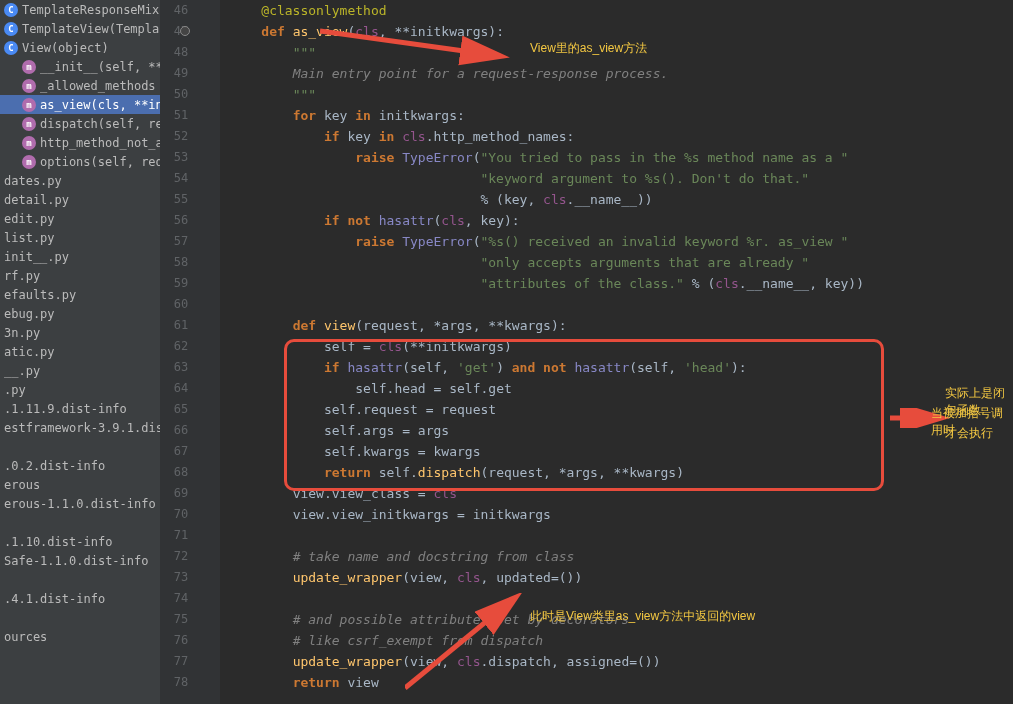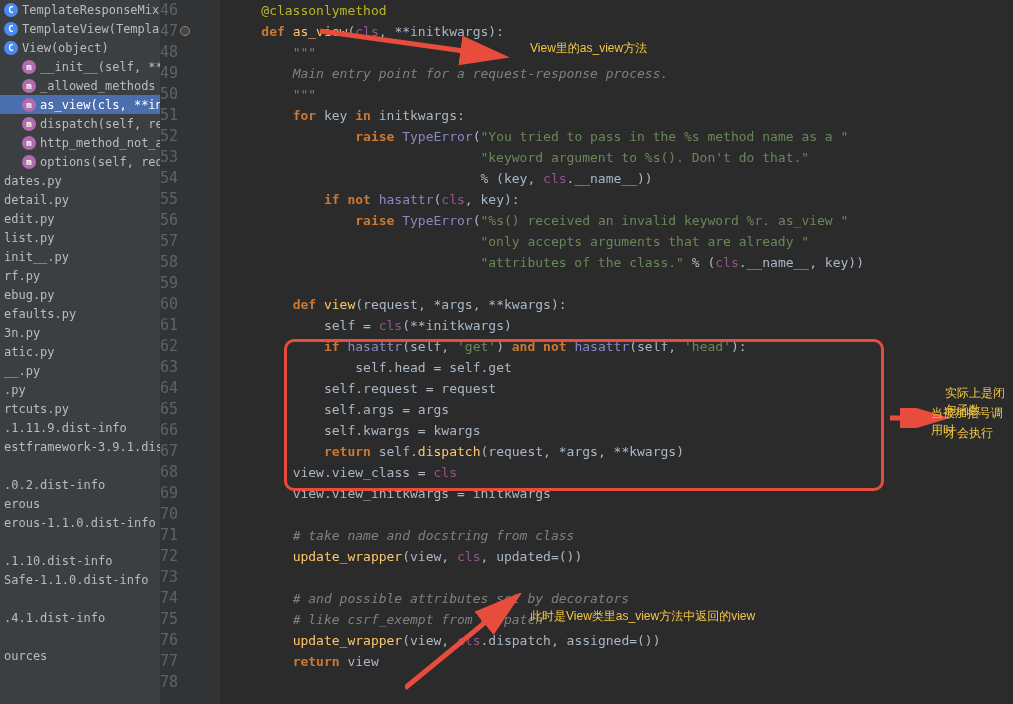--- a/index.html
+++ b/index.html
@@ -47,24 +47,24 @@
 }
 .editor {
   flex: 1;
   display: flex;
   position: relative;
   background: #2b2b2b;
 }
 .gutter {
   width: 60px;
   background: #313335;
-  text-align: left;
+  text-align: center;
   padding-right: 18px;
   color: #606366;
-  font-size: 15px;
+  font-size: 12px;
   flex-shrink: 0;
 }
 .gutter-line { height: 21px; line-height: 21px; position: relative; }
 .bp-mark {
   position: absolute;
   left: 20px; top: 5px;
   width: 10px; height: 10px;
   border-radius: 50%;
   border: 1px solid #888;
   background: #444;
@@ -160,39 +160,36 @@
       <div class="tree-item">
         <span>list.py</span>
       </div>
       <div class="tree-item">
         <span>init__.py</span>
       </div>
       <div class="tree-item">
         <span>rf.py</span>
       </div>
       <div class="tree-item">
+        <span>efaults.py</span>
+      </div>
+      <div class="tree-item">
         <span>ebug.py</span>
       </div>
       <div class="tree-item">
-        <span>efaults.py</span>
-      </div>
-      <div class="tree-item">
         <span>3n.py</span>
       </div>
       <div class="tree-item">
         <span>atic.py</span>
       </div>
       <div class="tree-item">
         <span>__.py</span>
       </div>
       <div class="tree-item">
         <span>.py</span>
-      </div>
-      <div class="tree-item">
-        <span>rtcuts.py</span>
       </div>
       <div class="tree-item">
         <span>.1.11.9.dist-info</span>
       </div>
       <div class="tree-item">
         <span>estframework-3.9.1.dist-i</span>
       </div>
       <div class="tree-item">
         <span></span>
       </div>
@@ -298,20 +295,21 @@
         </defs>
       <line x1="0" y1="95" x2="110" y2="5" stroke="#e74c3c" stroke-width="5" marker-end="url(#ah3)"></line>
     </svg>
     <div class="annotation" style="left:310px; top:608px;">此时是View类里as_view方法中返回的view</div>
   <div class="code-line">    <span class="k-deco">@classonlymethod</span></div>
       <div class="code-line">    <span class="k-kw">def </span><span class="k-fn">as_view</span><span class="k-paren">(</span><span class="k-self">cls</span><span class="k-op">, **</span><span class="k-param">initkwargs</span><span class="k-paren">):</span></div>
       <div class="code-line">        <span class="k-str">"""</span></div>
       <div class="code-line">        <span class="k-comment">Main entry point for a request-response process.</span></div>
       <div class="code-line">        <span class="k-str">"""</span></div>
       <div class="code-line">        <span class="k-kw">for </span><span class="k-param">key</span><span class="k-kw"> in </span><span class="k-param">initkwargs</span><span class="k-op">:</span></div>
+      <div class="code-line">            <span class="k-kw">if </span><span class="k-param">key</span><span class="k-kw"> in </span><span class="k-self">cls</span><span class="k-op">.</span><span class="k-param">http_method_names</span><span class="k-op">:</span></div>
       <div class="code-line">                <span class="k-kw">raise </span><span class="k-builtin">TypeError</span><span class="k-paren">(</span><span class="k-str">"You tried to pass in the %s method name as a "</span></div>
       <div class="code-line">                                <span class="k-str">"keyword argument to %s(). Don't do that."</span></div>
       <div class="code-line">                                <span class="k-op">% (</span><span class="k-param">key</span><span class="k-op">, </span><span class="k-self">cls</span><span class="k-op">.</span><span class="k-param">__name__</span><span class="k-paren">))</span></div>
       <div class="code-line">            <span class="k-kw">if not </span><span class="k-builtin">hasattr</span><span class="k-paren">(</span><span class="k-self">cls</span><span class="k-op">, </span><span class="k-param">key</span><span class="k-paren">):</span></div>
       <div class="code-line">                <span class="k-kw">raise </span><span class="k-builtin">TypeError</span><span class="k-paren">(</span><span class="k-str">"%s() received an invalid keyword %r. as_view "</span></div>
       <div class="code-line">                                <span class="k-str">"only accepts arguments that are already "</span></div>
       <div class="code-line">                                <span class="k-str">"attributes of the class."</span><span class="k-op"> % (</span><span class="k-self">cls</span><span class="k-op">.</span><span class="k-param">__name__</span><span class="k-op">, </span><span class="k-param">key</span><span class="k-paren">))</span></div>
       <div class="code-line"></div>
       <div class="code-line">        <span class="k-kw">def </span><span class="k-fn">view</span><span class="k-paren">(</span><span class="k-param">request</span><span class="k-op">, *</span><span class="k-param">args</span><span class="k-op">, **</span><span class="k-param">kwargs</span><span class="k-paren">):</span></div>
       <div class="code-line">            <span class="k-param">self</span><span class="k-op"> = </span><span class="k-self">cls</span><span class="k-paren">(**</span><span class="k-param">initkwargs</span><span class="k-paren">)</span></div>

